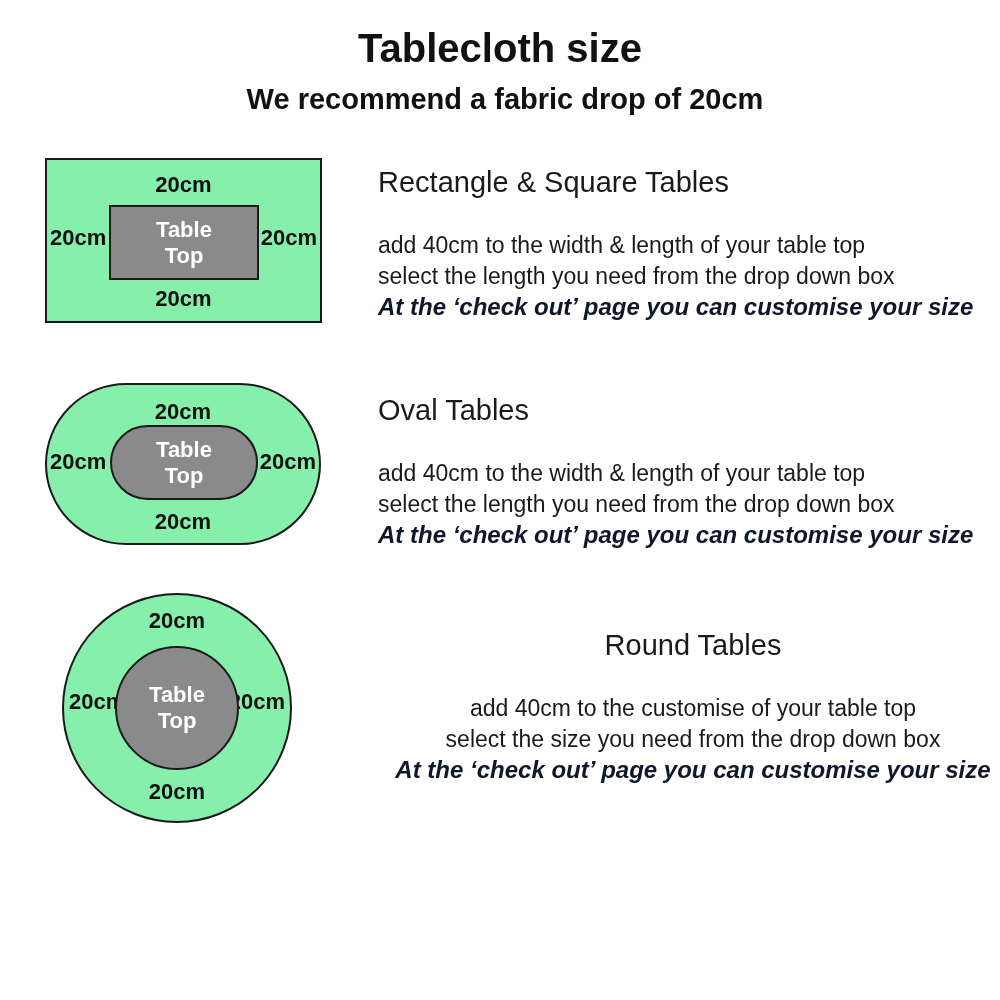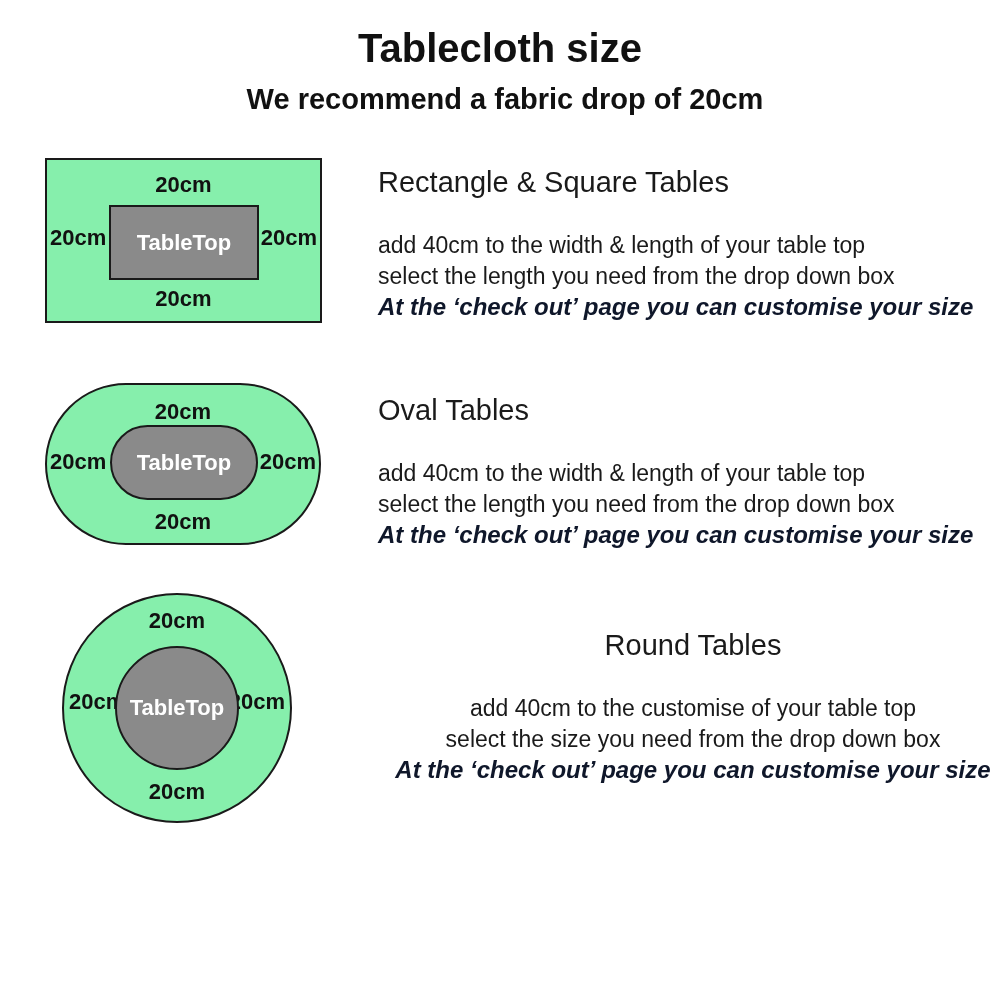--- a/index.html
+++ b/index.html
@@ -20,21 +20,21 @@
   .page-subtitle {
     position: absolute; top: 82px; left: 5px; width: 100%;
     text-align: center; font-size: 29px; font-weight: bold; line-height: 34px;
   }
 
   
   .diagram { position: absolute; background: #86efac; border: 2px solid #1a1a1a; }
   .tabletop {
     position: absolute; background: #8a8a8a; border: 2px solid #1a1a1a;
     color: #ffffff; font-weight: bold; font-size: 22px; line-height: 26px;
-    display: flex; flex-direction: row; align-items: center; justify-content: center;
+    display: flex; flex-direction: column; align-items: center; justify-content: center;
     text-align: center;
   }
   .cm {
     position: absolute; font-weight: bold; font-size: 22px; line-height: 22px;
     color: #111111; white-space: nowrap;
   }
   .cm.ctr { left: 0; width: 100%; text-align: center; }
 
   .d-rect { left: 45px; top: 158px; width: 277px; height: 165px; }
   .d-rect .tabletop { left: 62px; top: 45px; width: 150px; height: 75px; }

